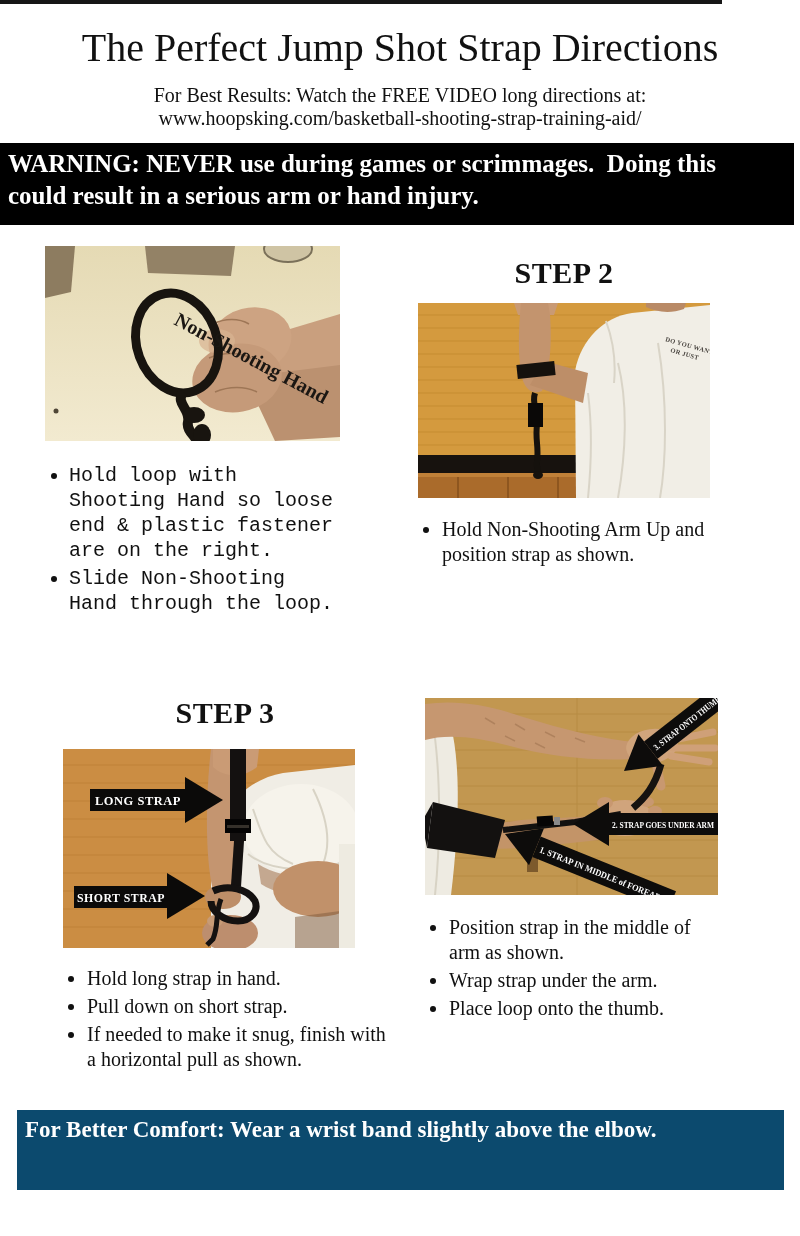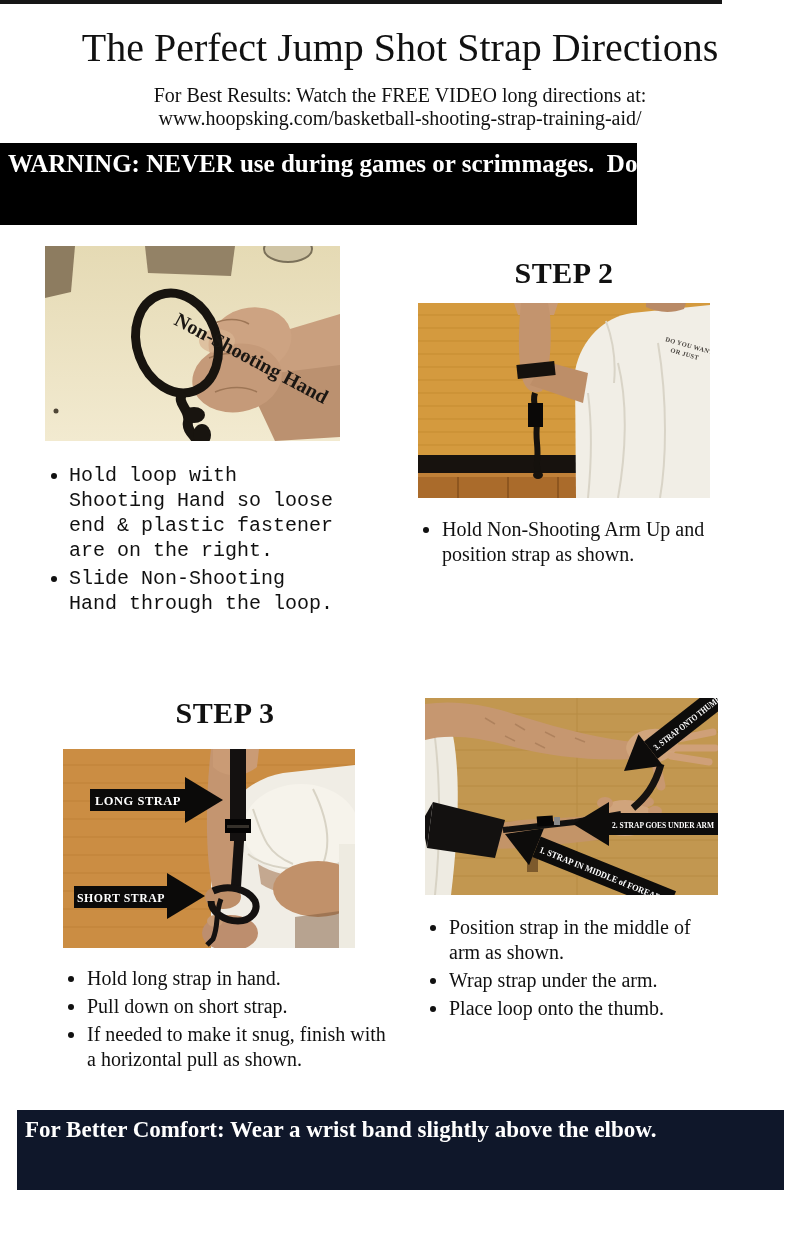--- a/index.html
+++ b/index.html
@@ -8,21 +8,21 @@
     background:#ffffff;color:#111;
     font-family:"Liberation Serif", serif;
   }
   .abs{position:absolute;}
   #top-strip{left:0;top:0;width:722px;height:4px;background:#161616;}
   #page-title{left:0;top:26px;width:800px;text-align:center;font-size:40px;line-height:44px;font-weight:normal;margin:0;}
   .subtitle-line{left:0;width:800px;text-align:center;font-size:20px;line-height:23px;}
   #subtitle-1{top:84px;}
   #subtitle-2{top:107px;}
   #warning-banner{
-    left:0;top:143px;width:637px;height:82px;background:#000;color:#fff;
+    left:0;top:143px;width:794px;height:82px;background:#000;color:#fff;
     box-sizing:border-box;padding:5px 8px 0 8px;
     font-weight:bold;font-size:25px;line-height:32px;
   }
   .pre{white-space:pre;}
   .step{position:absolute;}
   .step h2{margin:0;text-align:center;font-size:30px;line-height:33px;font-weight:bold;letter-spacing:.5px;}
   .photo{display:block;}
   .step ul{margin:0;padding-left:24px;font-size:20px;line-height:25px;}
   .step li{margin-bottom:3px;}
   #step1{left:45px;top:246px;width:295px;}
@@ -31,36 +31,37 @@
   #step2{left:418px;top:256px;width:292px;}
   #step2 h2{margin-bottom:14px;}
   #step2 ul{margin-top:19px;}
   #step3{left:63px;top:696px;width:324px;}
   #step3 h2{margin-bottom:20px;}
   #step3 ul{margin-top:18px;}
   #step4{left:425px;top:698px;width:293px;}
   #step4 h2{margin-bottom:12px;}
   #step4 ul{margin-top:20px;}
   #comfort-banner{
-    left:17px;top:1110px;width:767px;height:80px;background:#0f172a;color:#fff;
+    left:17px;top:1110px;width:767px;height:80px;background:#0c4a6e;color:#fff;
     box-sizing:border-box;padding:6px 8px;font-weight:bold;font-size:23px;line-height:28px;
   }
   svg text{font-family:"Liberation Serif", serif;}
 </style>
 </head>
 <body>
 
 <div id="top-strip" class="abs"></div>
 
 <h1 id="page-title" class="abs">The Perfect Jump Shot Strap Directions</h1>
 <div id="subtitle-1" class="subtitle-line abs">For Best Results: Watch the FREE VIDEO long directions at:</div>
 <div id="subtitle-2" class="subtitle-line abs">www.hoopsking.com/basketball-shooting-strap-training-aid/</div>
 
 <div id="warning-banner" class="abs">
   <div class="pre">WARNING: NEVER use during games or scrimmages.  Doing this</div>
+  <div class="pre">could result in a serious arm or hand injury.</div>
 </div>
 
 <section id="step1" class="step">
   <svg class="photo" width="295" height="195" viewBox="0 0 295 195">
     <defs>
       <linearGradient id="wall1" x1="0" y1="0" x2="0" y2="1">
         <stop offset="0" stop-color="#e5dab4"></stop>
           <stop offset="1" stop-color="#f2ead0"></stop>
       </linearGradient>
     </defs>

